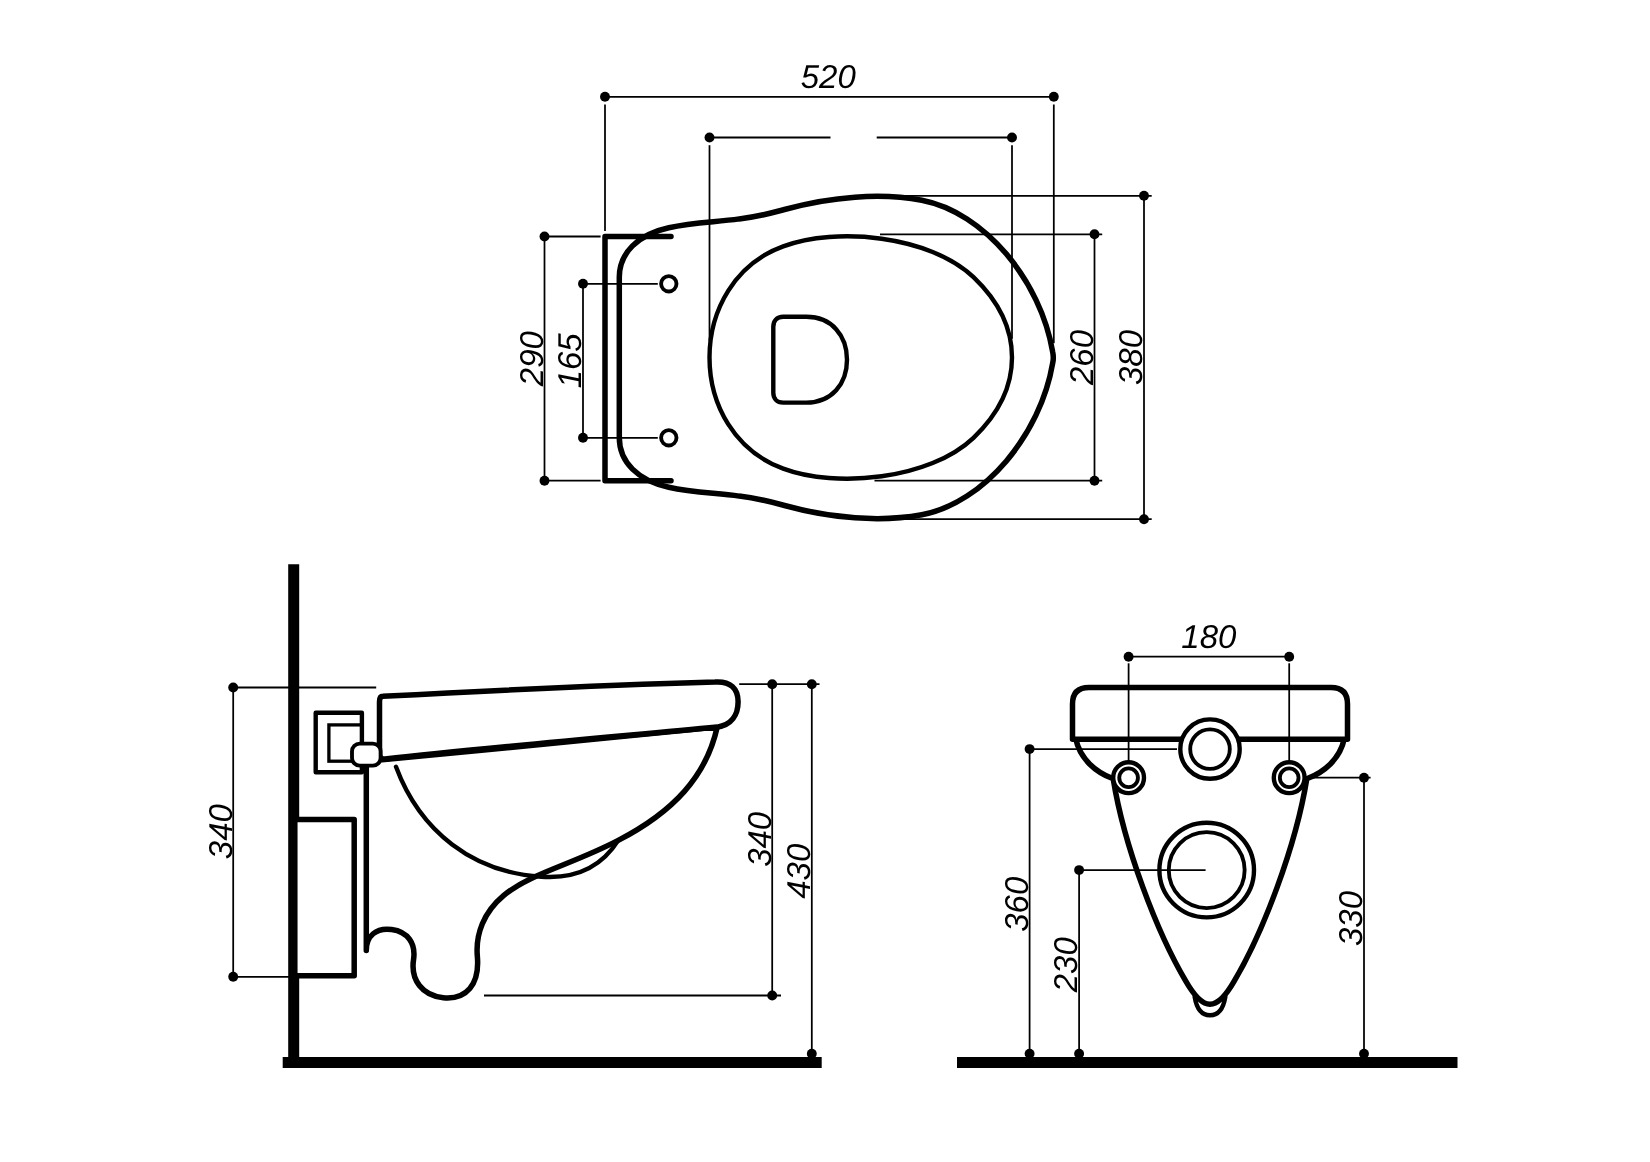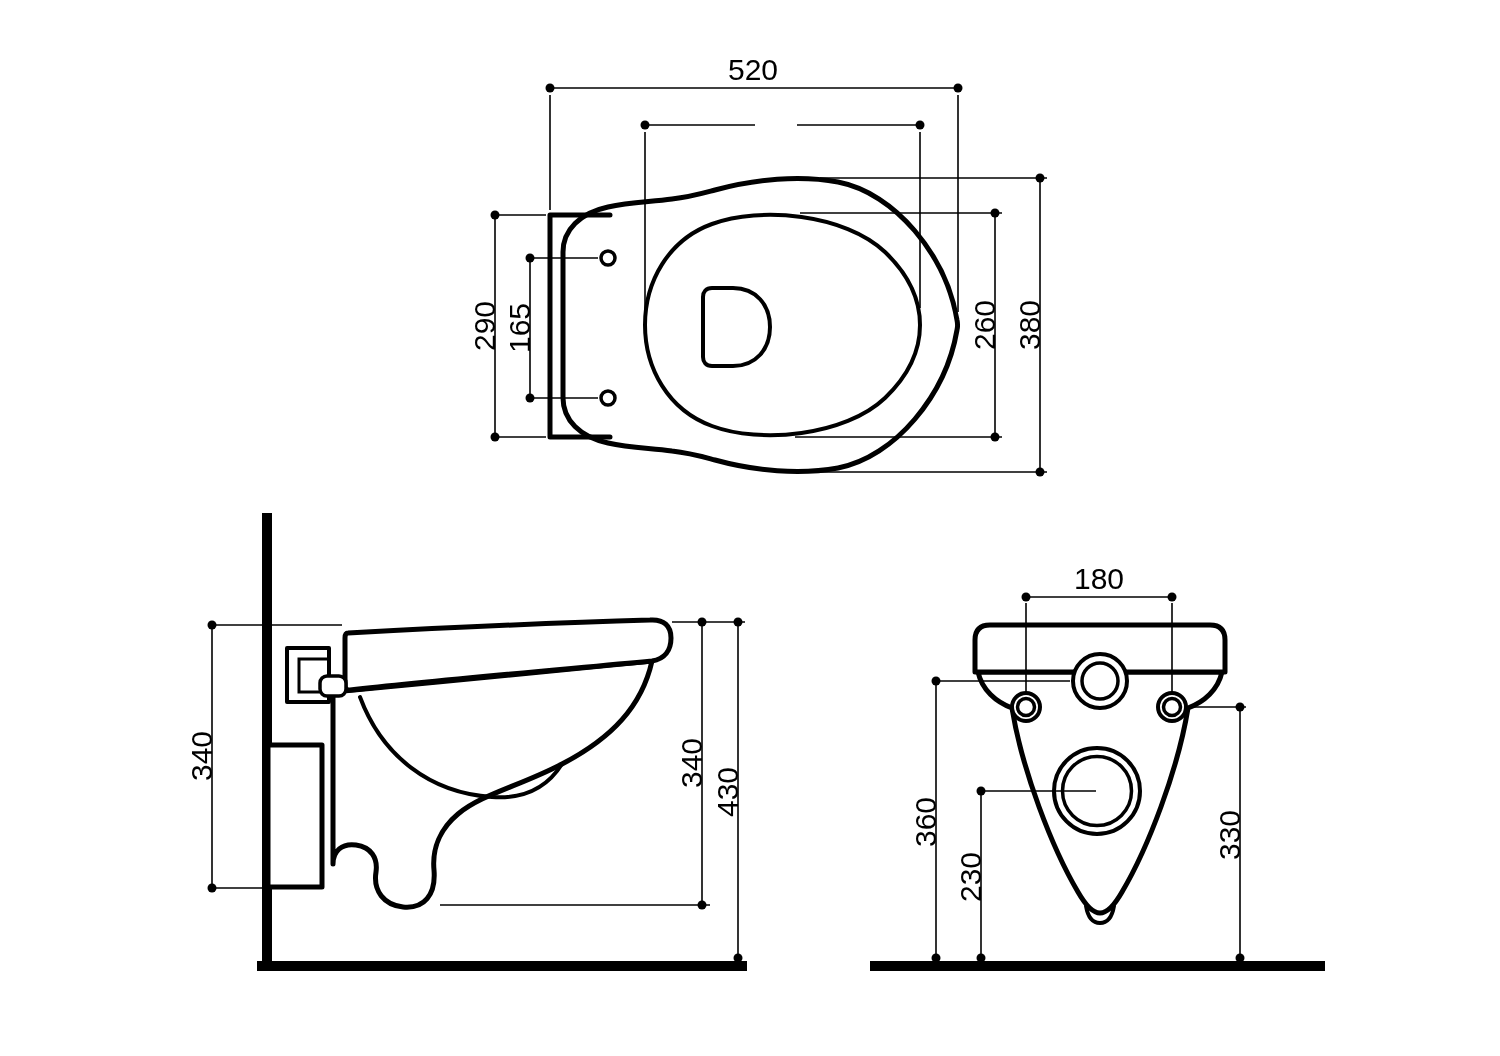--- a/index.html
+++ b/index.html
@@ -1,16 +1,16 @@
 <!DOCTYPE html>
 <html><head>
 <meta charset="utf-8">
 <style>
   html,body{margin:0;padding:0;background:#ffffff;}
-  .canvas{position:relative;width:1500px;height:1056px;background:#ffffff;overflow:hidden;}
+  .canvas{position:relative;width:1500px;height:1056px;background:#ffffff;overflow:hidden;font-style:italic;}
   svg{display:block;}
   
   .struct{stroke:#000;stroke-width:10;fill:none;stroke-linecap:square;}
   .o5{stroke:#000;stroke-width:5;fill:none;stroke-linejoin:round;stroke-linecap:round;}
   .o5f{stroke:#000;stroke-width:5;fill:#ffffff;stroke-linejoin:round;stroke-linecap:round;}
   .o4f{stroke:#000;stroke-width:4;fill:#ffffff;stroke-linejoin:round;stroke-linecap:round;}
   .o35f{stroke:#000;stroke-width:3.5;fill:#ffffff;}
   .o3{stroke:#000;stroke-width:3;fill:none;}
   .dimline{stroke:#000;stroke-width:1.6;fill:none;}
   .dot{fill:#000;stroke:none;}

